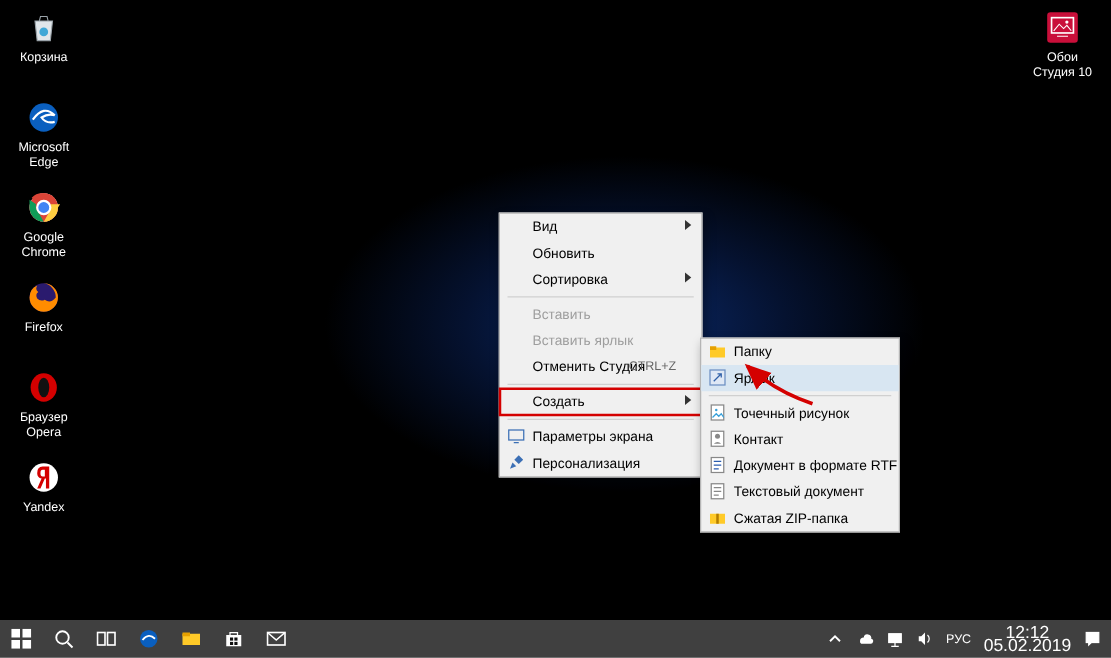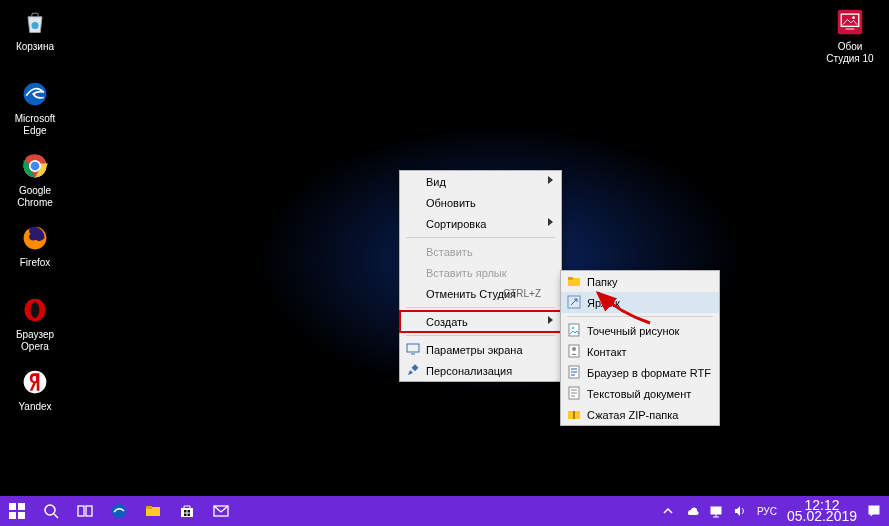--- a/index.html
+++ b/index.html
@@ -58,21 +58,21 @@
   .ctx hr { border: 0; border-top: 1px solid #d0d0d0; margin: 3px 6px; }
   .ctx .highlight { outline: 2px solid #d40000; outline-offset: -1px; }
   .ctx .sel { background: #d8e6f2; }
   .arrow-annot {
     position: absolute;
     pointer-events: none;
   }
   .taskbar {
     position: absolute; left:0; bottom:0;
     width: 889px; height: 30px;
-    background: #6d28d9;
+    background: #404040;
     display: flex; align-items: center;
     color: #fff;
     font-size: 10px;
   }
   .taskbar .tbtn {
     width: 34px; height: 30px;
     display: flex; align-items: center; justify-content: center;
   }
   .taskbar .tbtn svg { width: 16px; height: 16px; }
   .tray {
@@ -241,21 +241,21 @@
           </svg></span>
         <span>Контакт</span>
       </div>
       <div class="row hoverable">
         <span class="lefticon"><svg viewBox="0 0 14 14">
             <rect x="2" y="1" width="10" height="12" fill="#fff" stroke="#888"></rect>
             <line x1="4" y1="4" x2="10" y2="4" stroke="#2a5db0"></line>
             <line x1="4" y1="7" x2="10" y2="7" stroke="#2a5db0"></line>
             <line x1="4" y1="10" x2="8" y2="10" stroke="#2a5db0"></line>
           </svg></span>
-        <span>Браузер в формате RTF</span>
+        <span>Документ в формате RTF</span>
       </div>
       <div class="row hoverable">
         <span class="lefticon"><svg viewBox="0 0 14 14">
             <rect x="2" y="1" width="10" height="12" fill="#fff" stroke="#888"></rect>
             <line x1="4" y1="4" x2="10" y2="4" stroke="#888"></line>
             <line x1="4" y1="7" x2="10" y2="7" stroke="#888"></line>
             <line x1="4" y1="10" x2="8" y2="10" stroke="#888"></line>
           </svg></span>
         <span>Текстовый документ</span>
       </div>

